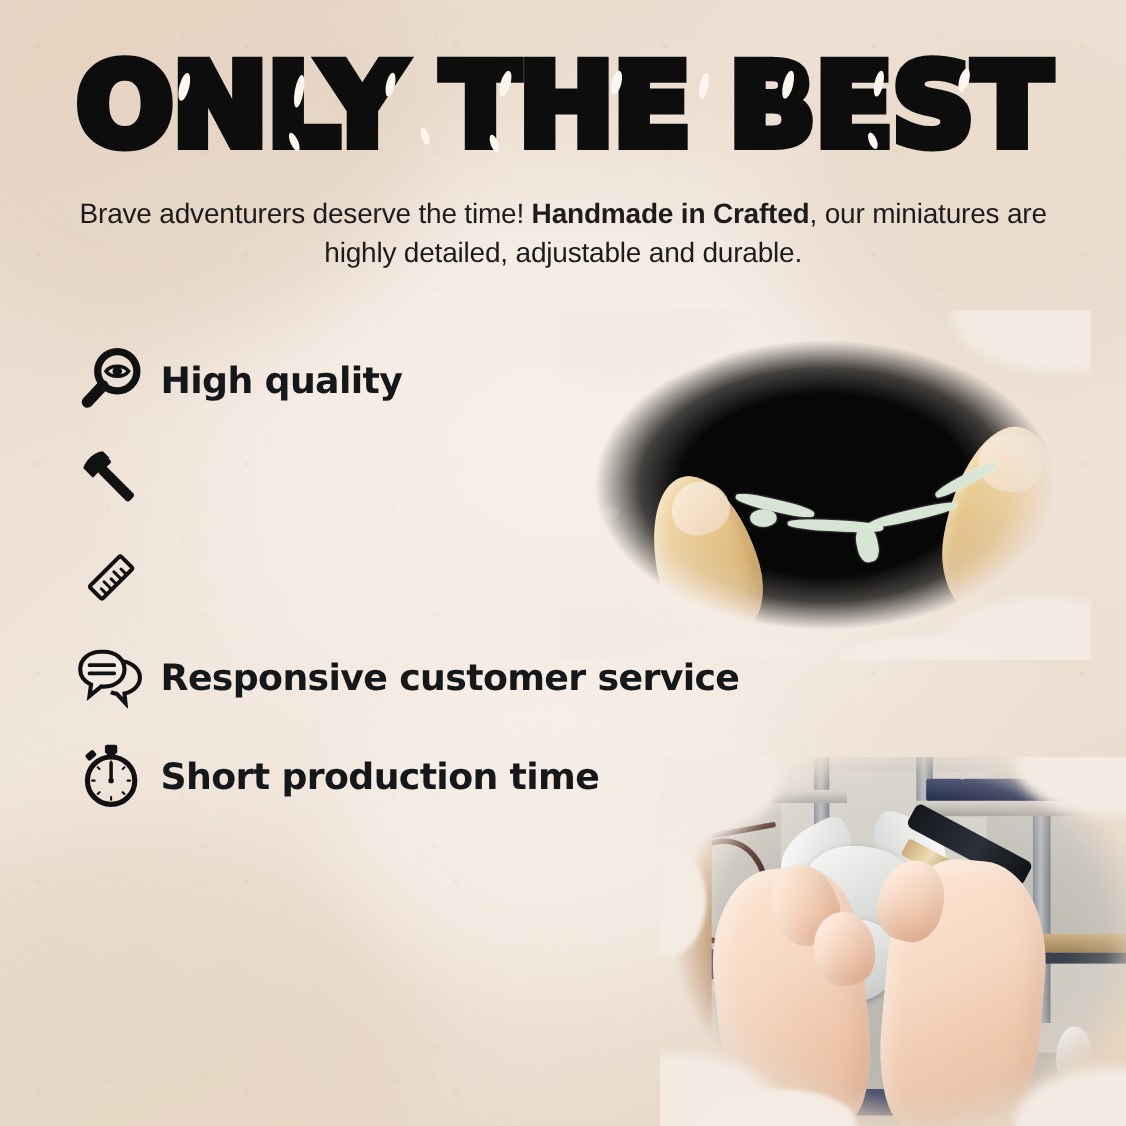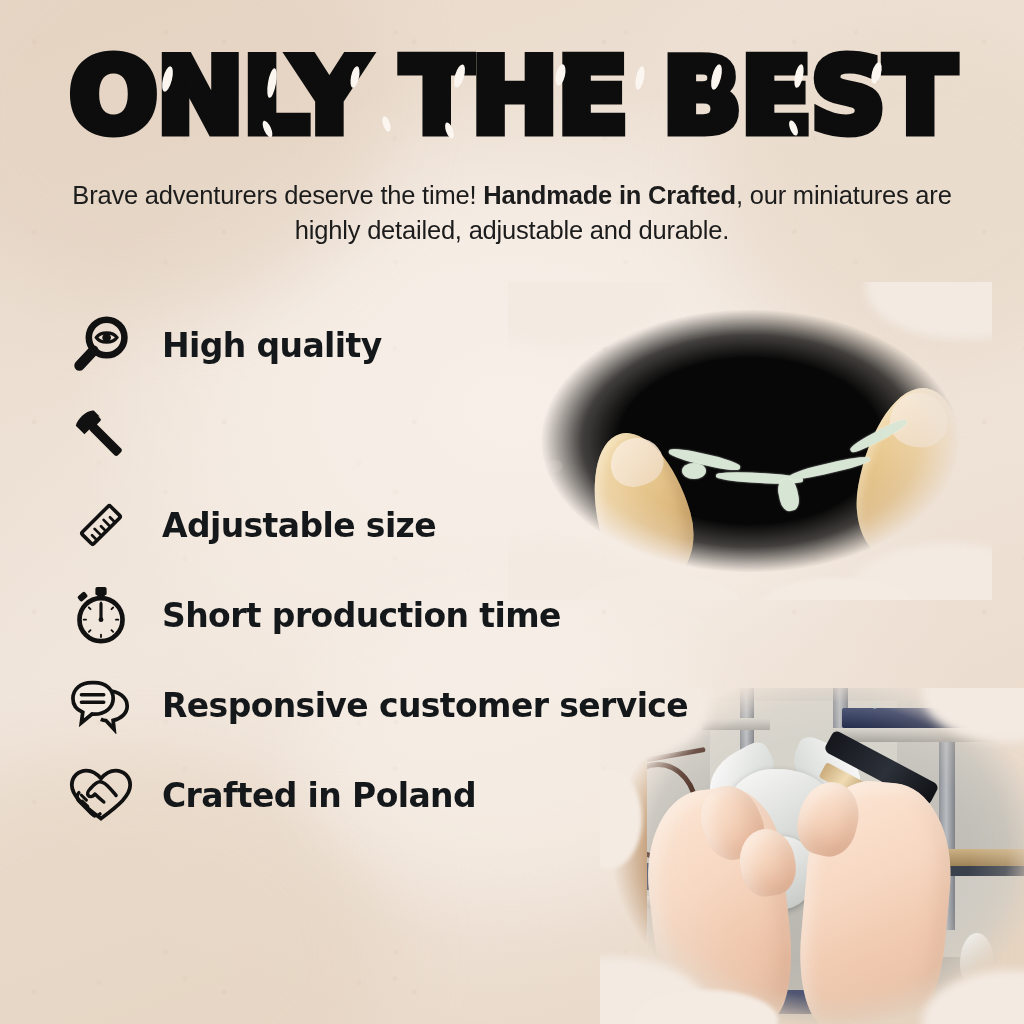--- a/index.html
+++ b/index.html
@@ -109,21 +109,21 @@
     justify-content: center;
   }
   .feature-icon svg { display: block; }
   .feature-label {
     font-family: "DejaVu Sans", sans-serif;
     font-weight: 700;
     font-size: 33px;
     letter-spacing: -.6px;
     color: #15181a;
     white-space: nowrap;
-    margin-left: 22px;
+    margin-left: 6px;
   }
 
   
   .photo {
     position: absolute;
     overflow: hidden;
   }
   .photo-inner {
     position: absolute;
     inset: 0;
@@ -444,21 +444,33 @@
 
     <div class="feature">
       <span class="feature-icon">
         <svg width="58" height="58" viewBox="0 0 64 64">
           <g transform="rotate(-45 32 32)">
             <rect x="10" y="23" width="44" height="18" rx="2" fill="none" stroke="#111" stroke-width="4"></rect>
             <path d="M17 41 L17 33 M24 41 L24 30 M31 41 L31 33 M38 41 L38 30 M45 41 L45 33" stroke="#111" stroke-width="3" stroke-linecap="round"></path>
           </g>
         </svg>
       </span>
-      <span class="feature-label">Adjustable size</span>
+    </div>
+
+    <div class="feature">
+      <span class="feature-icon">
+        <svg width="62" height="58" viewBox="0 0 66 62">
+          <path d="M40 16 C52 16, 61 23, 61 32 C61 39.5, 55 45.5, 46 47.5 L47 57 L38.5 47.8
+                   C36.5 47.6, 34.5 47, 32.8 46.2" fill="none" stroke="#111" stroke-width="4"></path>
+          <path d="M23 7 C11 7, 3 14.5, 3 24 C3 30.5, 7 36, 13.5 38.8 L12 50 L23.5 40.6
+                   C24.5 40.7, 25 40.8, 26 40.8 C38 40.8, 46 33.3, 46 24 C46 14.5, 38 7, 26 7 Z" fill="#f3eae2" stroke="#111" stroke-width="4"></path>
+          <path d="M12 20 L36 20 M12 28 L36 28" stroke="#111" stroke-width="3.6" stroke-linecap="round"></path>
+        </svg>
+      </span>
+      <span class="feature-label">Responsive customer service</span>
     </div>
 
     <div class="feature">
       <span class="feature-icon">
         <svg width="58" height="60" viewBox="0 0 62 64">
           <rect x="25" y="2" width="12" height="9" rx="2" fill="#111"></rect>
           <rect x="27" y="9" width="8" height="6" fill="#111"></rect>
           <rect x="6" y="9" width="10" height="7" rx="2" fill="#111" transform="rotate(-40 11 12)"></rect>
           <circle cx="31" cy="37" r="23" fill="none" stroke="#111" stroke-width="5"></circle>
           <path d="M31 37 L31 20" stroke="#111" stroke-width="3.4" stroke-linecap="round"></path>
@@ -471,48 +483,16 @@
             <path d="M18 24 L19.8 25.8"></path>
               <path d="M42.2 48.2 L44 50"></path>
             <path d="M44 24 L42.2 25.8"></path>
               <path d="M19.8 48.2 L18 50"></path>
           </g>
         </svg>
       </span>
       <span class="feature-label">Short production time</span>
     </div>
 
-    <div class="feature">
-      <span class="feature-icon">
-        <svg width="62" height="58" viewBox="0 0 66 62">
-          <path d="M40 16 C52 16, 61 23, 61 32 C61 39.5, 55 45.5, 46 47.5 L47 57 L38.5 47.8
-                   C36.5 47.6, 34.5 47, 32.8 46.2" fill="none" stroke="#111" stroke-width="4"></path>
-          <path d="M23 7 C11 7, 3 14.5, 3 24 C3 30.5, 7 36, 13.5 38.8 L12 50 L23.5 40.6
-                   C24.5 40.7, 25 40.8, 26 40.8 C38 40.8, 46 33.3, 46 24 C46 14.5, 38 7, 26 7 Z" fill="#f3eae2" stroke="#111" stroke-width="4"></path>
-          <path d="M12 20 L36 20 M12 28 L36 28" stroke="#111" stroke-width="3.6" stroke-linecap="round"></path>
-        </svg>
-      </span>
-      <span class="feature-label">Responsive customer service</span>
-    </div>
-
-    <div class="feature">
-      <span class="feature-icon">
-        <svg width="64" height="60" viewBox="0 0 68 62">
-          <path d="M34 56 C14 41, 3 31.5, 3 20.5 C3 11.5, 10 5, 18.5 5 C24 5, 29.5 8, 34 13.5
-                   C38.5 8, 44 5, 49.5 5 C58 5, 65 11.5, 65 20.5 C65 31.5, 54 41, 34 56 Z" fill="none" stroke="#111" stroke-width="4"></path>
-          <path d="M23 24 C26.5 20, 30 17, 33 17 C36 17, 40 20, 44 24.5 C47 27.8, 49 30, 50 31.5" fill="none" stroke="#111" stroke-width="3.8" stroke-linecap="round"></path>
-          <path d="M22.5 24.5 C20 27, 19 29.5, 20.5 31.5 C22 33.5, 25 33, 27.5 30.5" fill="none" stroke="#111" stroke-width="3.6" stroke-linecap="round"></path>
-          <path d="M27.5 30 C30 32.5, 34 36, 37 38.5" fill="none" stroke="#111" stroke-width="3.6" stroke-linecap="round"></path>
-          <g fill="none" stroke="#111" stroke-width="3.2" stroke-linecap="round">
-            <path d="M13 31 L18.5 36.5"></path>
-            <path d="M14 37.5 L20 43"></path>
-            <path d="M17 43.5 L23 49"></path>
-            <path d="M21.5 48.5 L27 53.5"></path>
-          </g>
-          <path d="M10.5 28.5 C8 31, 8 35, 10.5 37.5 L24 51 C26.5 53.5, 30.5 53.5, 33 51" fill="none" stroke="#111" stroke-width="3.6" stroke-linecap="round"></path>
-        </svg>
-      </span>
-      <span class="feature-label">Crafted in Poland</span>
-    </div>
 
   </div>
 
 </div>
 
 </body></html>

